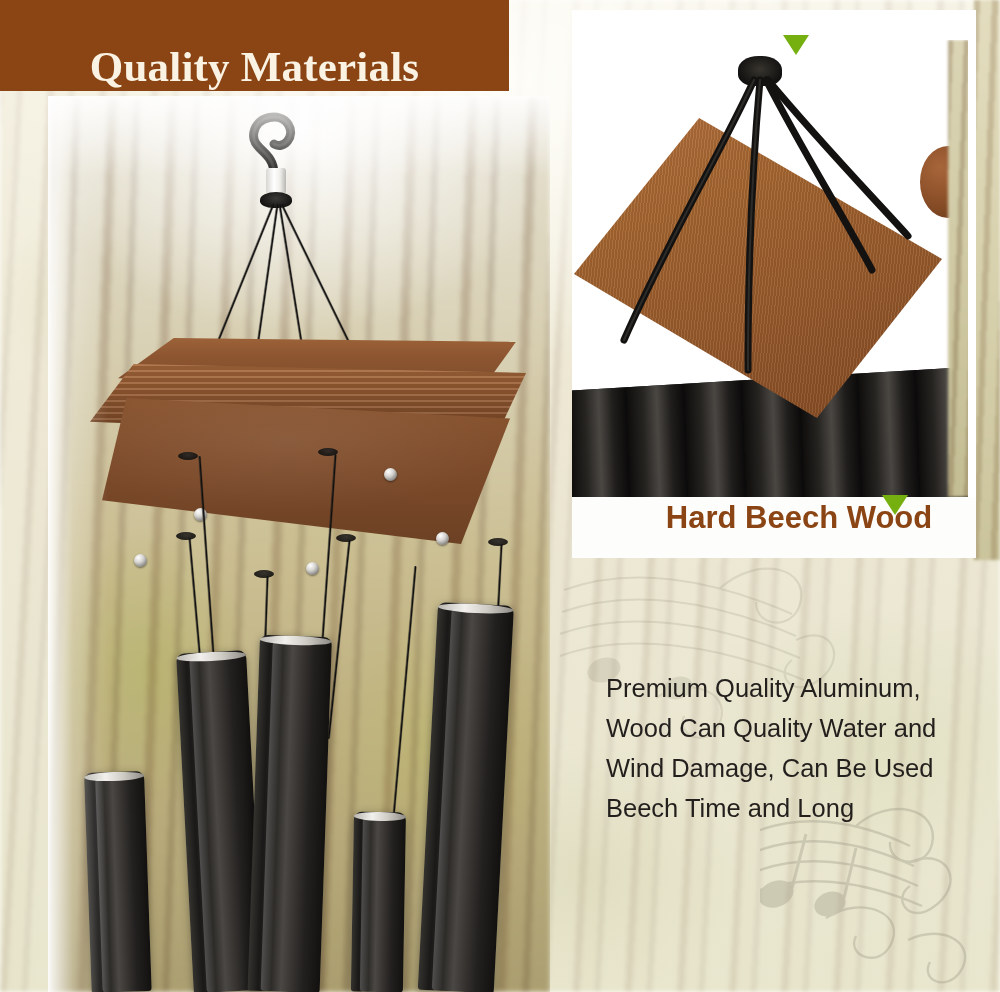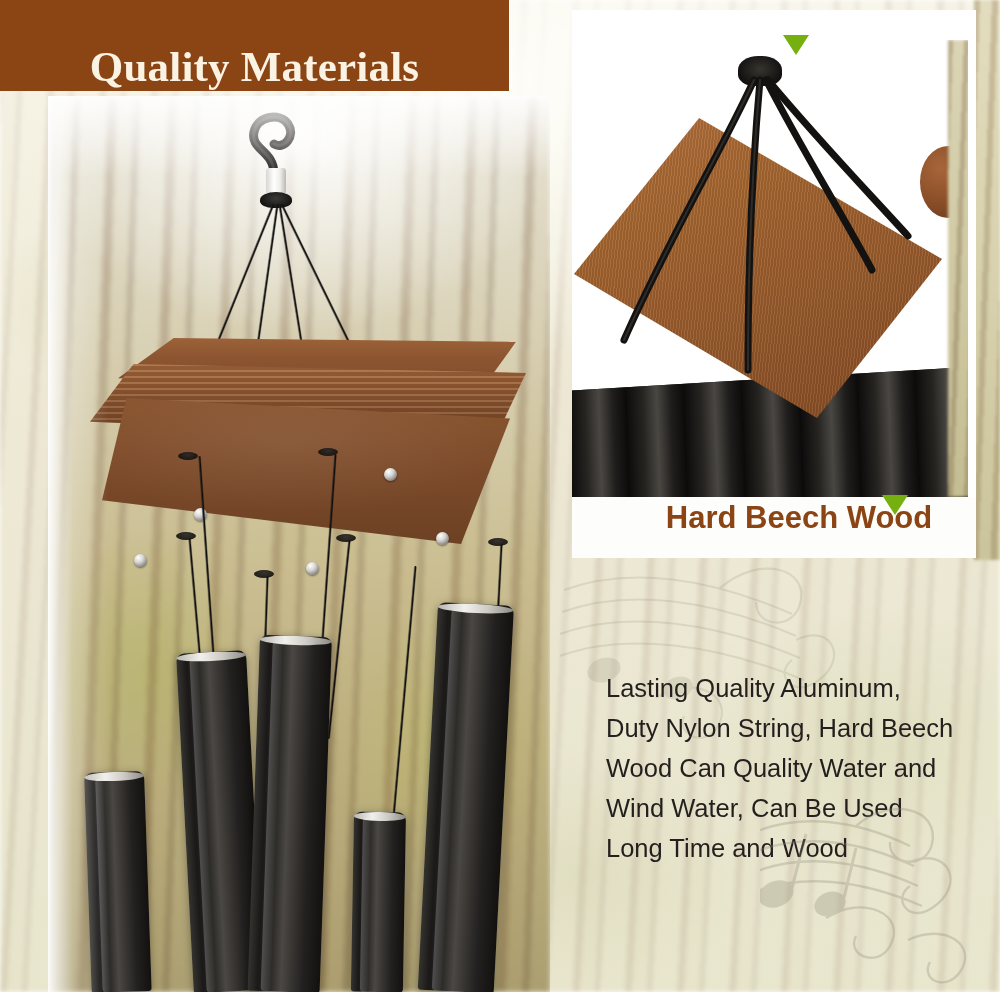--- a/index.html
+++ b/index.html
@@ -448,25 +448,24 @@
 
   <div class="arrow-down"></div>
 
   <div class="label-strip"></div>
   <div class="arrow-up"></div>
   <div class="callout bottom">
     <span>Hard Beech Wood</span>
   </div>
 
   <div class="description">
-    <span class="ln">Lasting Quality Aluminum,</span>
-    <span class="ln">Duty Nylon String, Hard Beech</span>
+    <span class="ln">Premium Quality Aluminum,</span>
     <span class="ln">Wood Can Quality Water and</span>
-    <span class="ln">Wind Water, Can Be Used</span>
-    <span class="ln">Long Time and Wood</span>
+    <span class="ln">Wind Damage, Can Be Used</span>
+    <span class="ln">Beech Time and Long</span>
   </div>
 
   <div class="ornament">
     <svg viewBox="0 0 240 192" width="240" height="192" aria-hidden="true">
       <g fill="none" stroke="#8e8b78" stroke-width="2.4">
         <path d="M-10 34 C40 12, 96 20, 150 46"></path>
         <path d="M-10 54 C40 32, 98 40, 154 66"></path>
         <path d="M-10 74 C40 52, 100 60, 158 86"></path>
         <path d="M-10 94 C40 72, 102 80, 162 106"></path>
         <path d="M96 26 C130 -4, 180 8, 172 44 C166 70, 128 66, 130 42"></path>

